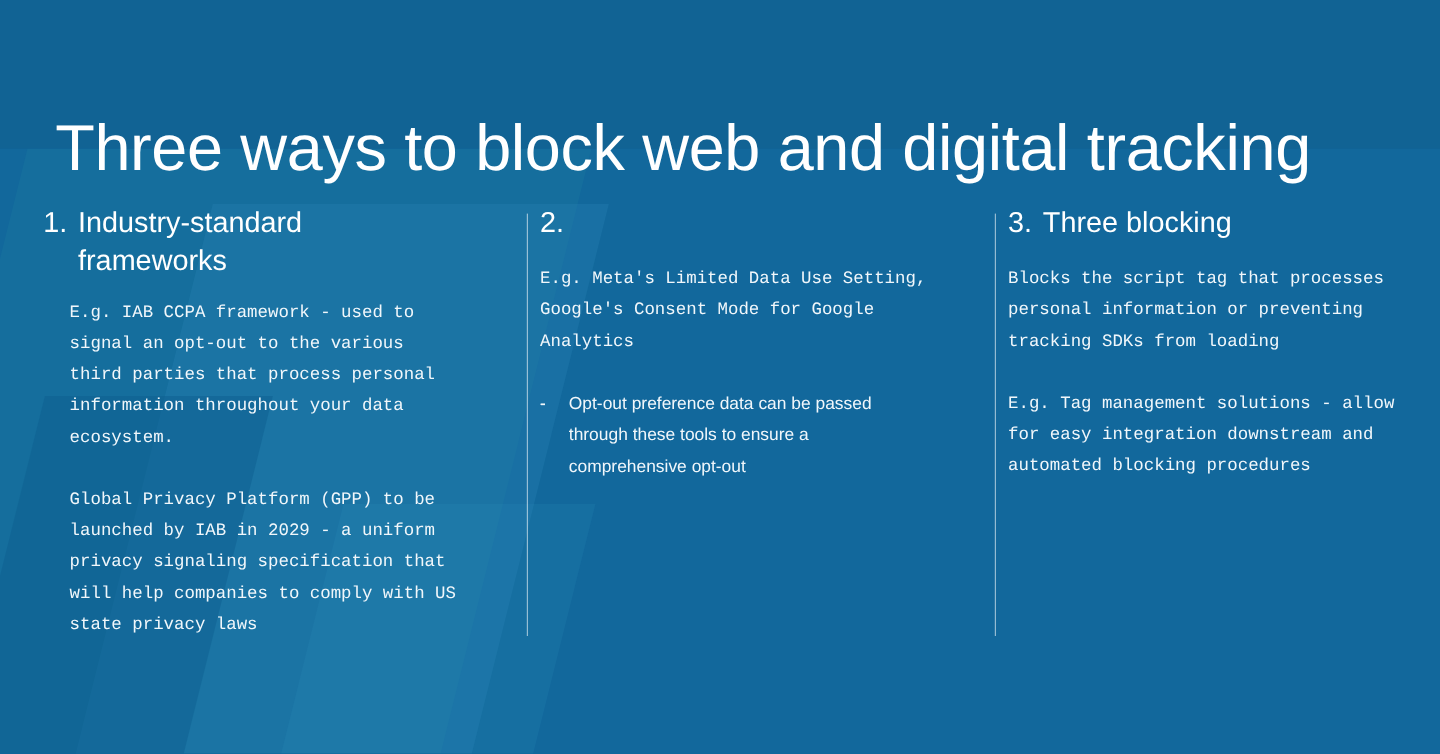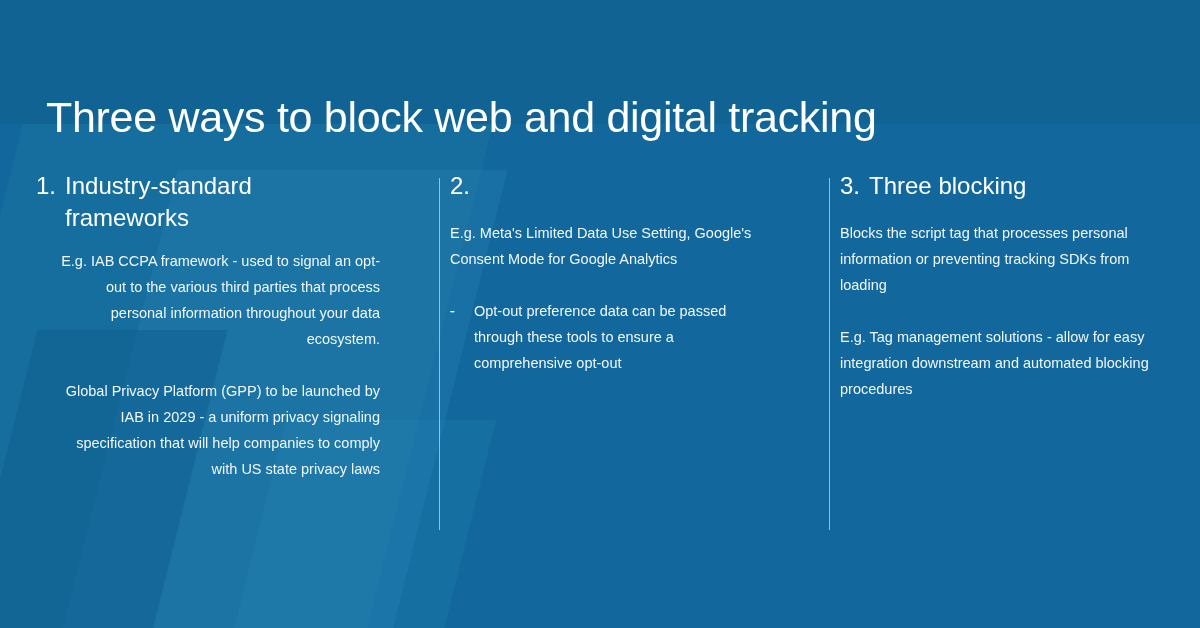--- a/index.html
+++ b/index.html
@@ -66,21 +66,21 @@
     position: relative;
     z-index: 5;
     width: 1200px;
     height: 628px;
   }
 
   .title {
     position: absolute;
     left: 46px;
     top: 62px;
-    font-size: 43px;
+    font-size: 54px;
     line-height: 52px;
     font-weight: 400;
     color: #ffffff;
     letter-spacing: -0.3px;
     white-space: nowrap;
   }
 
   .columns {
     position: absolute;
     left: 36px;
@@ -125,22 +125,23 @@
   .col-head-text { }
 
   .col-3 .col-head, .col-2 .col-head { margin-bottom: 18px; }
 
   .para {
     color: #f1f7fb;
     font-size: 14.5px;
     line-height: 26px;
     margin: 0 0 26px 0;
     font-weight: 400;
-  }
-  .col-1 .para { padding-left: 22px; text-align: right; }
+    font-family: Liberation Mono, monospace;
+  }
+  .col-1 .para { padding-left: 22px; }
 
   .dash-list {
     list-style: none;
     margin: 0;
     padding: 0;
   }
   .dash-item {
     position: relative;
     color: #f1f7fb;
     font-size: 14.5px;

